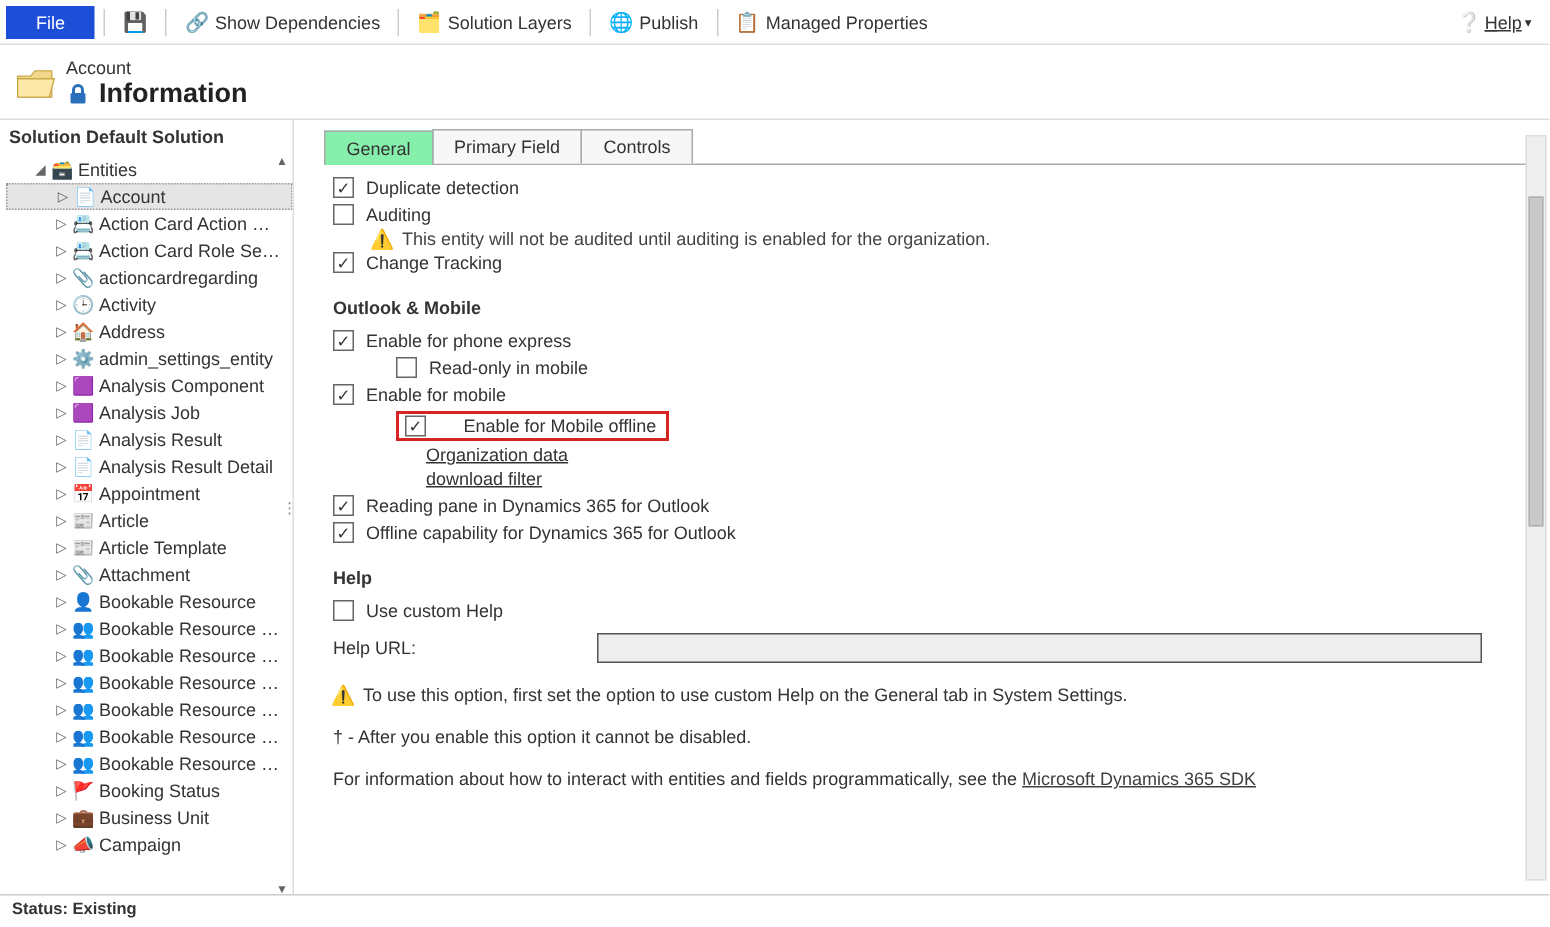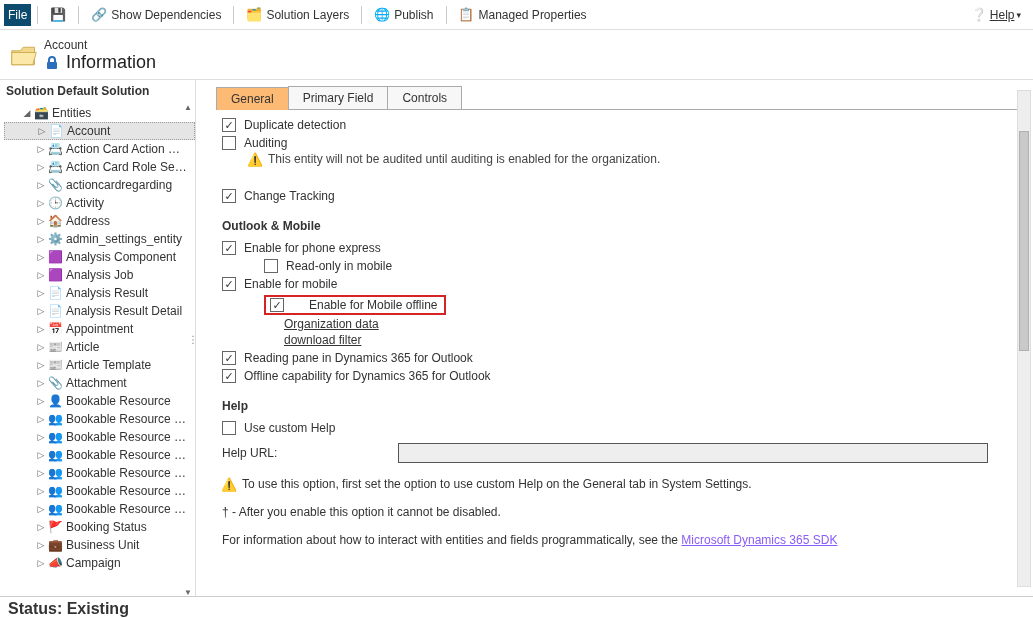--- a/index.html
+++ b/index.html
@@ -16,23 +16,23 @@
   }
   .toolbar {
     display: flex;
     align-items: center;
     height: 30px;
     border-bottom: 1px solid #ddd;
     padding: 0 4px;
     gap: 4px;
   }
   .file-btn {
-    background: #0c4a6e;
+    background: #1d4ed8;
     color: #fff;
-    padding: 0 4px;
+    padding: 0 20px;
     height: 22px;
     line-height: 22px;
     cursor: pointer;
     font-size: 12px;
   }
   .tb-item {
     display: flex;
     align-items: center;
     gap: 4px;
     padding: 0 6px;
@@ -67,21 +67,21 @@
     align-items: center;
     gap: 6px;
     padding: 8px 10px 6px 10px;
   }
   .folder-icon {
     width: 28px; height: 26px;
   }
   .header-text { display: flex; flex-direction: column; }
   .header-title { font-size: 12px; color: #333; }
   .header-sub {
-    font-size: 18px; font-weight: normal; color: #222;
+    font-size: 18px; font-weight: bold; color: #222;
     display: flex; align-items: center; gap: 6px;
   }
   .content {
     display: flex;
     height: calc(618px - 30px - 48px - 22px);
     border-top: 1px solid #ddd;
   }
   .sidebar {
     width: 196px;
     border-right: 1px solid #ddd;
@@ -180,21 +180,21 @@
   .tab {
     padding: 4px 14px;
     border: 1px solid #aaa;
     border-bottom: none;
     background: #f7f7f7;
     margin-right: -1px;
     cursor: pointer;
     font-size: 12px;
   }
   .tab.active {
-    background: #fdba74;
+    background: #86efac;
     position: relative;
     top: 1px;
   }
   .form-area {
     padding: 6px 4px 10px 6px;
     position: relative;
   }
   .chk-row {
     display: flex;
     align-items: center;
@@ -230,21 +230,21 @@
     font-weight: bold;
     margin: 14px 0 6px 0;
   }
   .highlight-box {
     border: 2px solid #d62424;
     padding: 1px 6px 1px 4px;
     display: inline-flex;
     align-items: center;
     gap: 25px;
   }
-  .link-text { color: #8b5cf6; text-decoration: underline; cursor: pointer; text-align: center; }
+  .link-text { color: #404040; text-decoration: underline; cursor: pointer; text-align: center; }
   .help-url-row {
     display: flex;
     align-items: center;
     gap: 6px;
     margin-top: 6px;
   }
   .help-url-label { width: 170px; }
   .help-url-input {
     flex: 1;
     border: 1px solid #555;
@@ -270,21 +270,21 @@
     background: #c9c9c9;
     border: 1px solid #b0b0b0;
   }
   .statusbar {
     position: absolute;
     left: 0; right: 0; bottom: 0;
     height: 22px;
     border-top: 1px solid #ccc;
     padding: 3px 8px;
     background: #fff;
-    font-size: 16px;
+    font-size: 11px;
   }
   .underline { text-decoration: underline; }
 </style>
 </head>
 <body>
 
 <div class="toolbar">
   <div class="file-btn">File</div>
   <div class="tb-sep"></div>
   <div class="tb-item">
@@ -495,21 +495,21 @@
         <span>Duplicate detection</span>
       </div>
       <div class="chk-row">
         <span class="chk"></span>
         <span>Auditing</span>
       </div>
       <div class="sub-note">
         <span class="warn-icon">⚠️</span>
         <span>This entity will not be audited until auditing is enabled for the organization.</span>
       </div>
-      <div class="chk-row" style="margin-top:21px;">
+      <div class="chk-row" style="margin-top:0;">
         <span class="chk checked"></span>
         <span>Change Tracking</span>
       </div>
 
       <div class="section-head">Outlook &amp; Mobile</div>
 
       <div class="chk-row">
         <span class="chk checked"></span>
         <span>Enable for phone express</span>
       </div>

